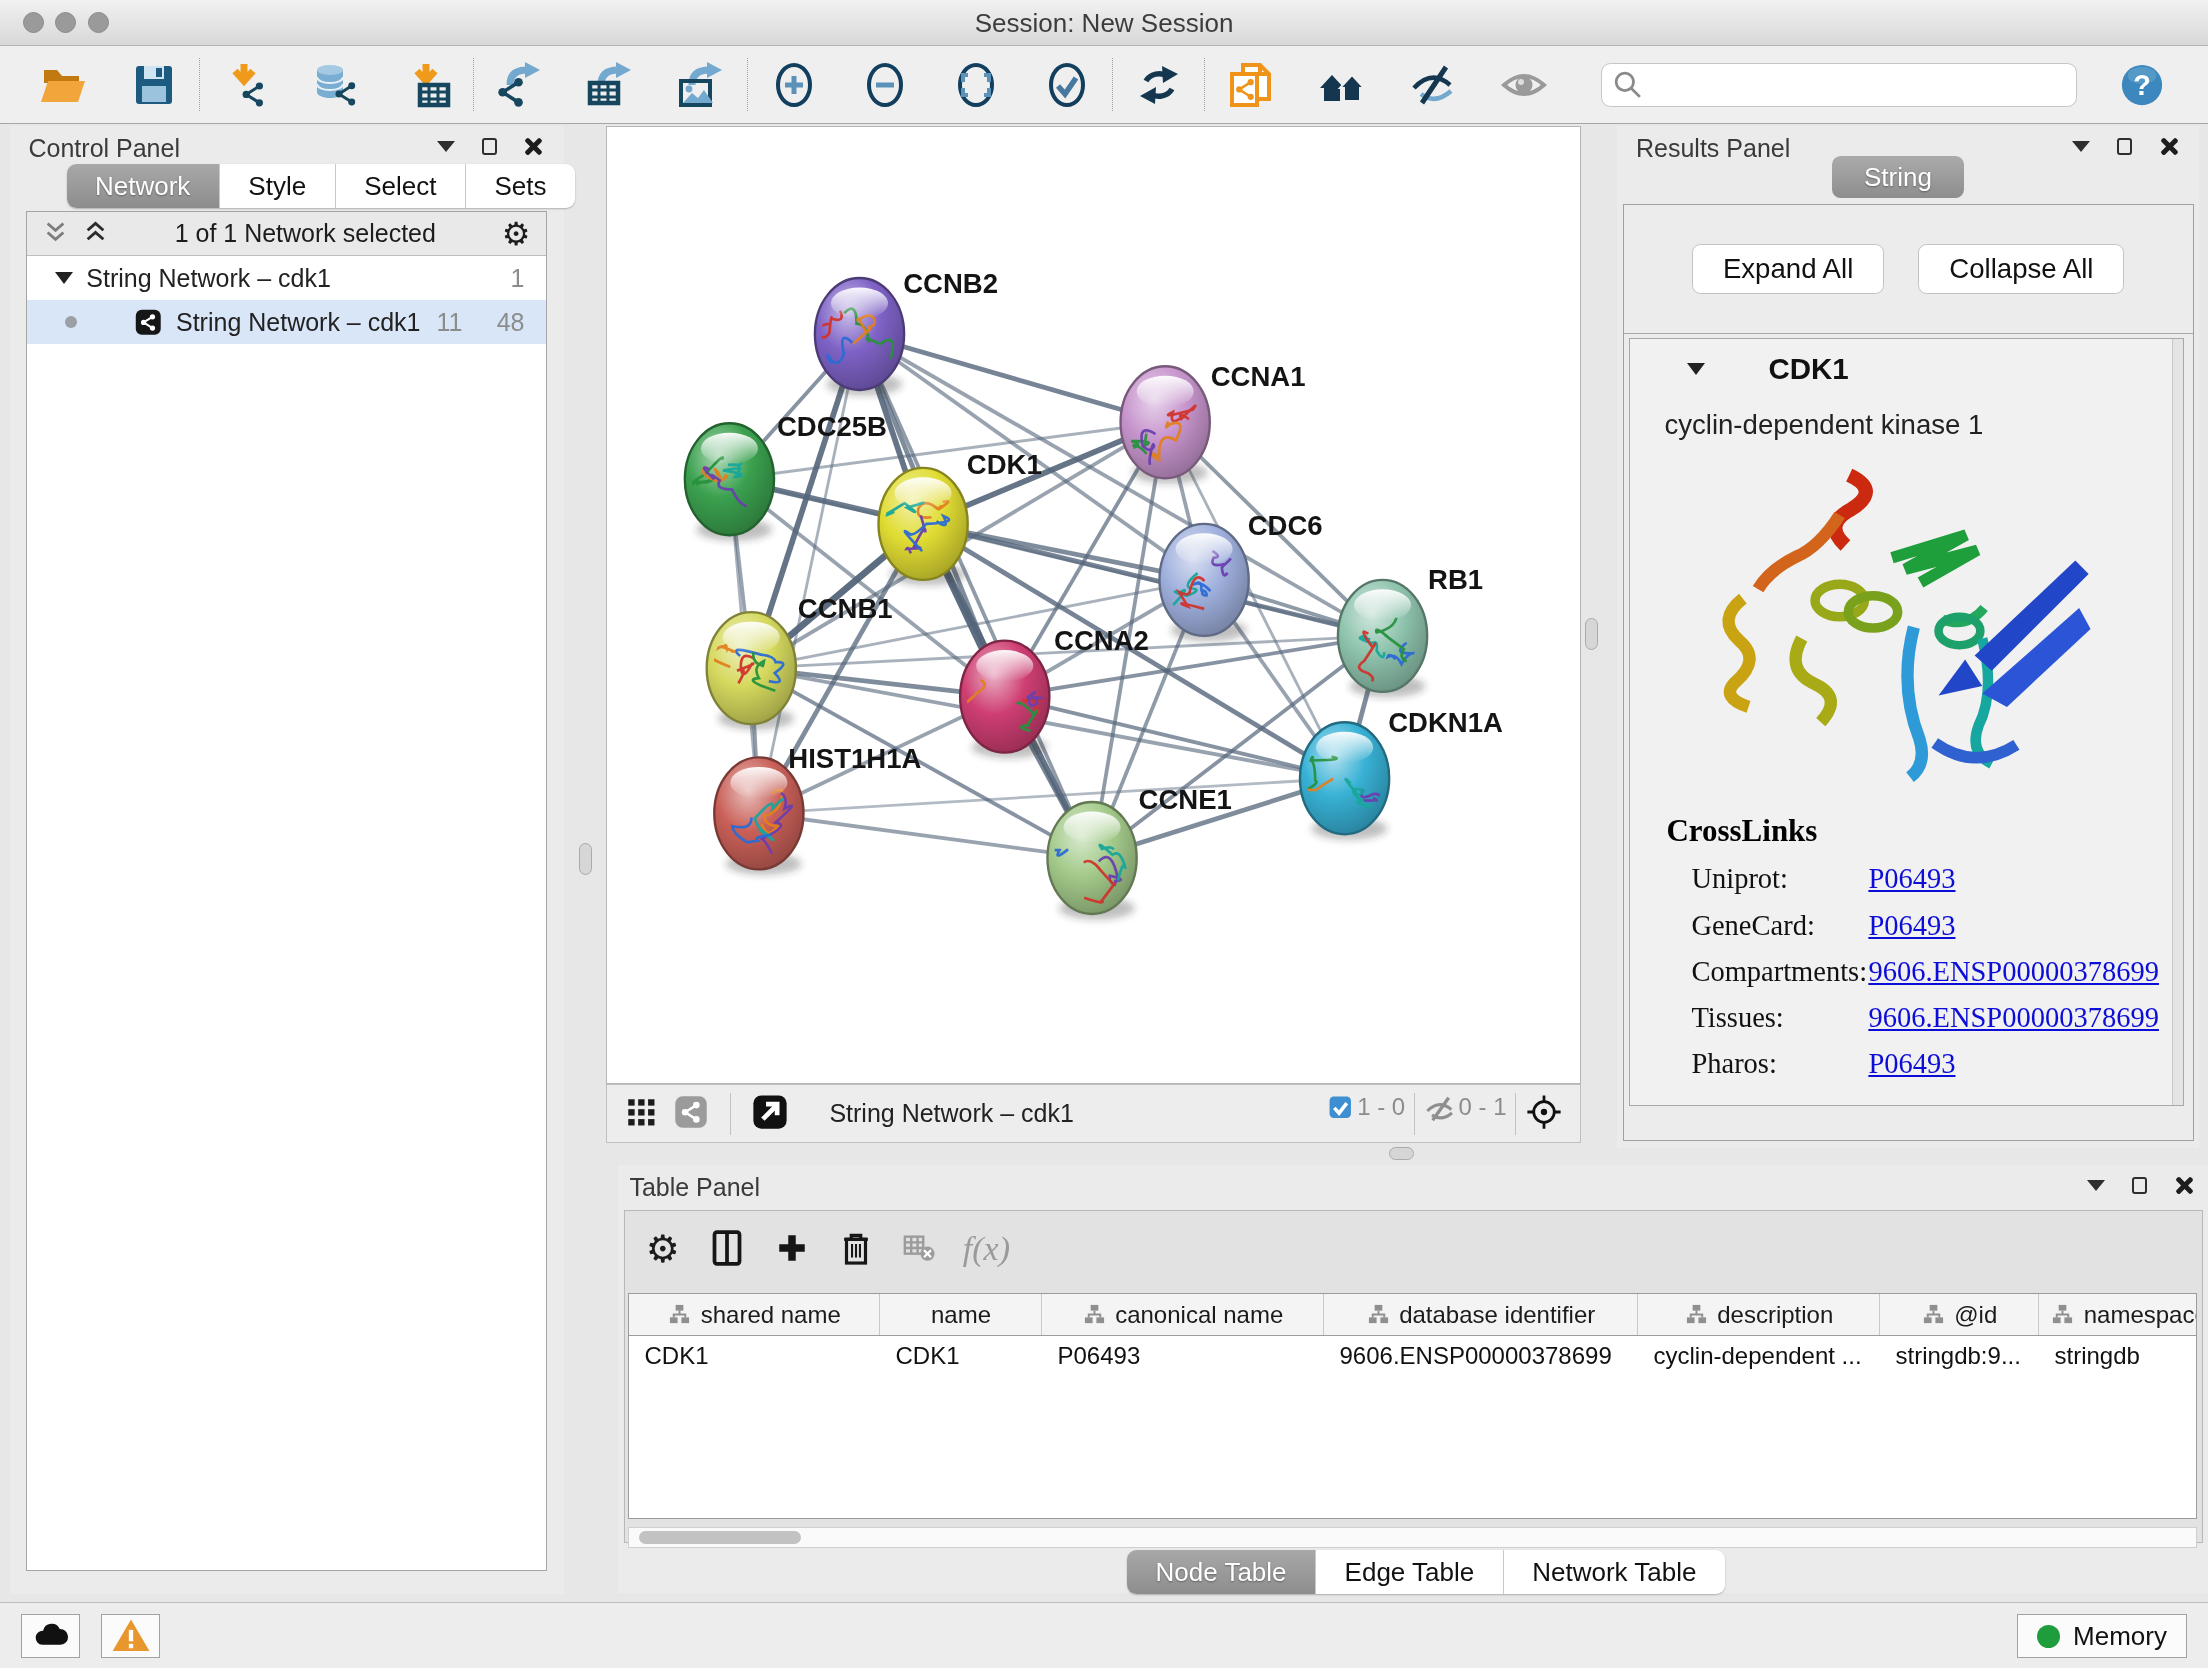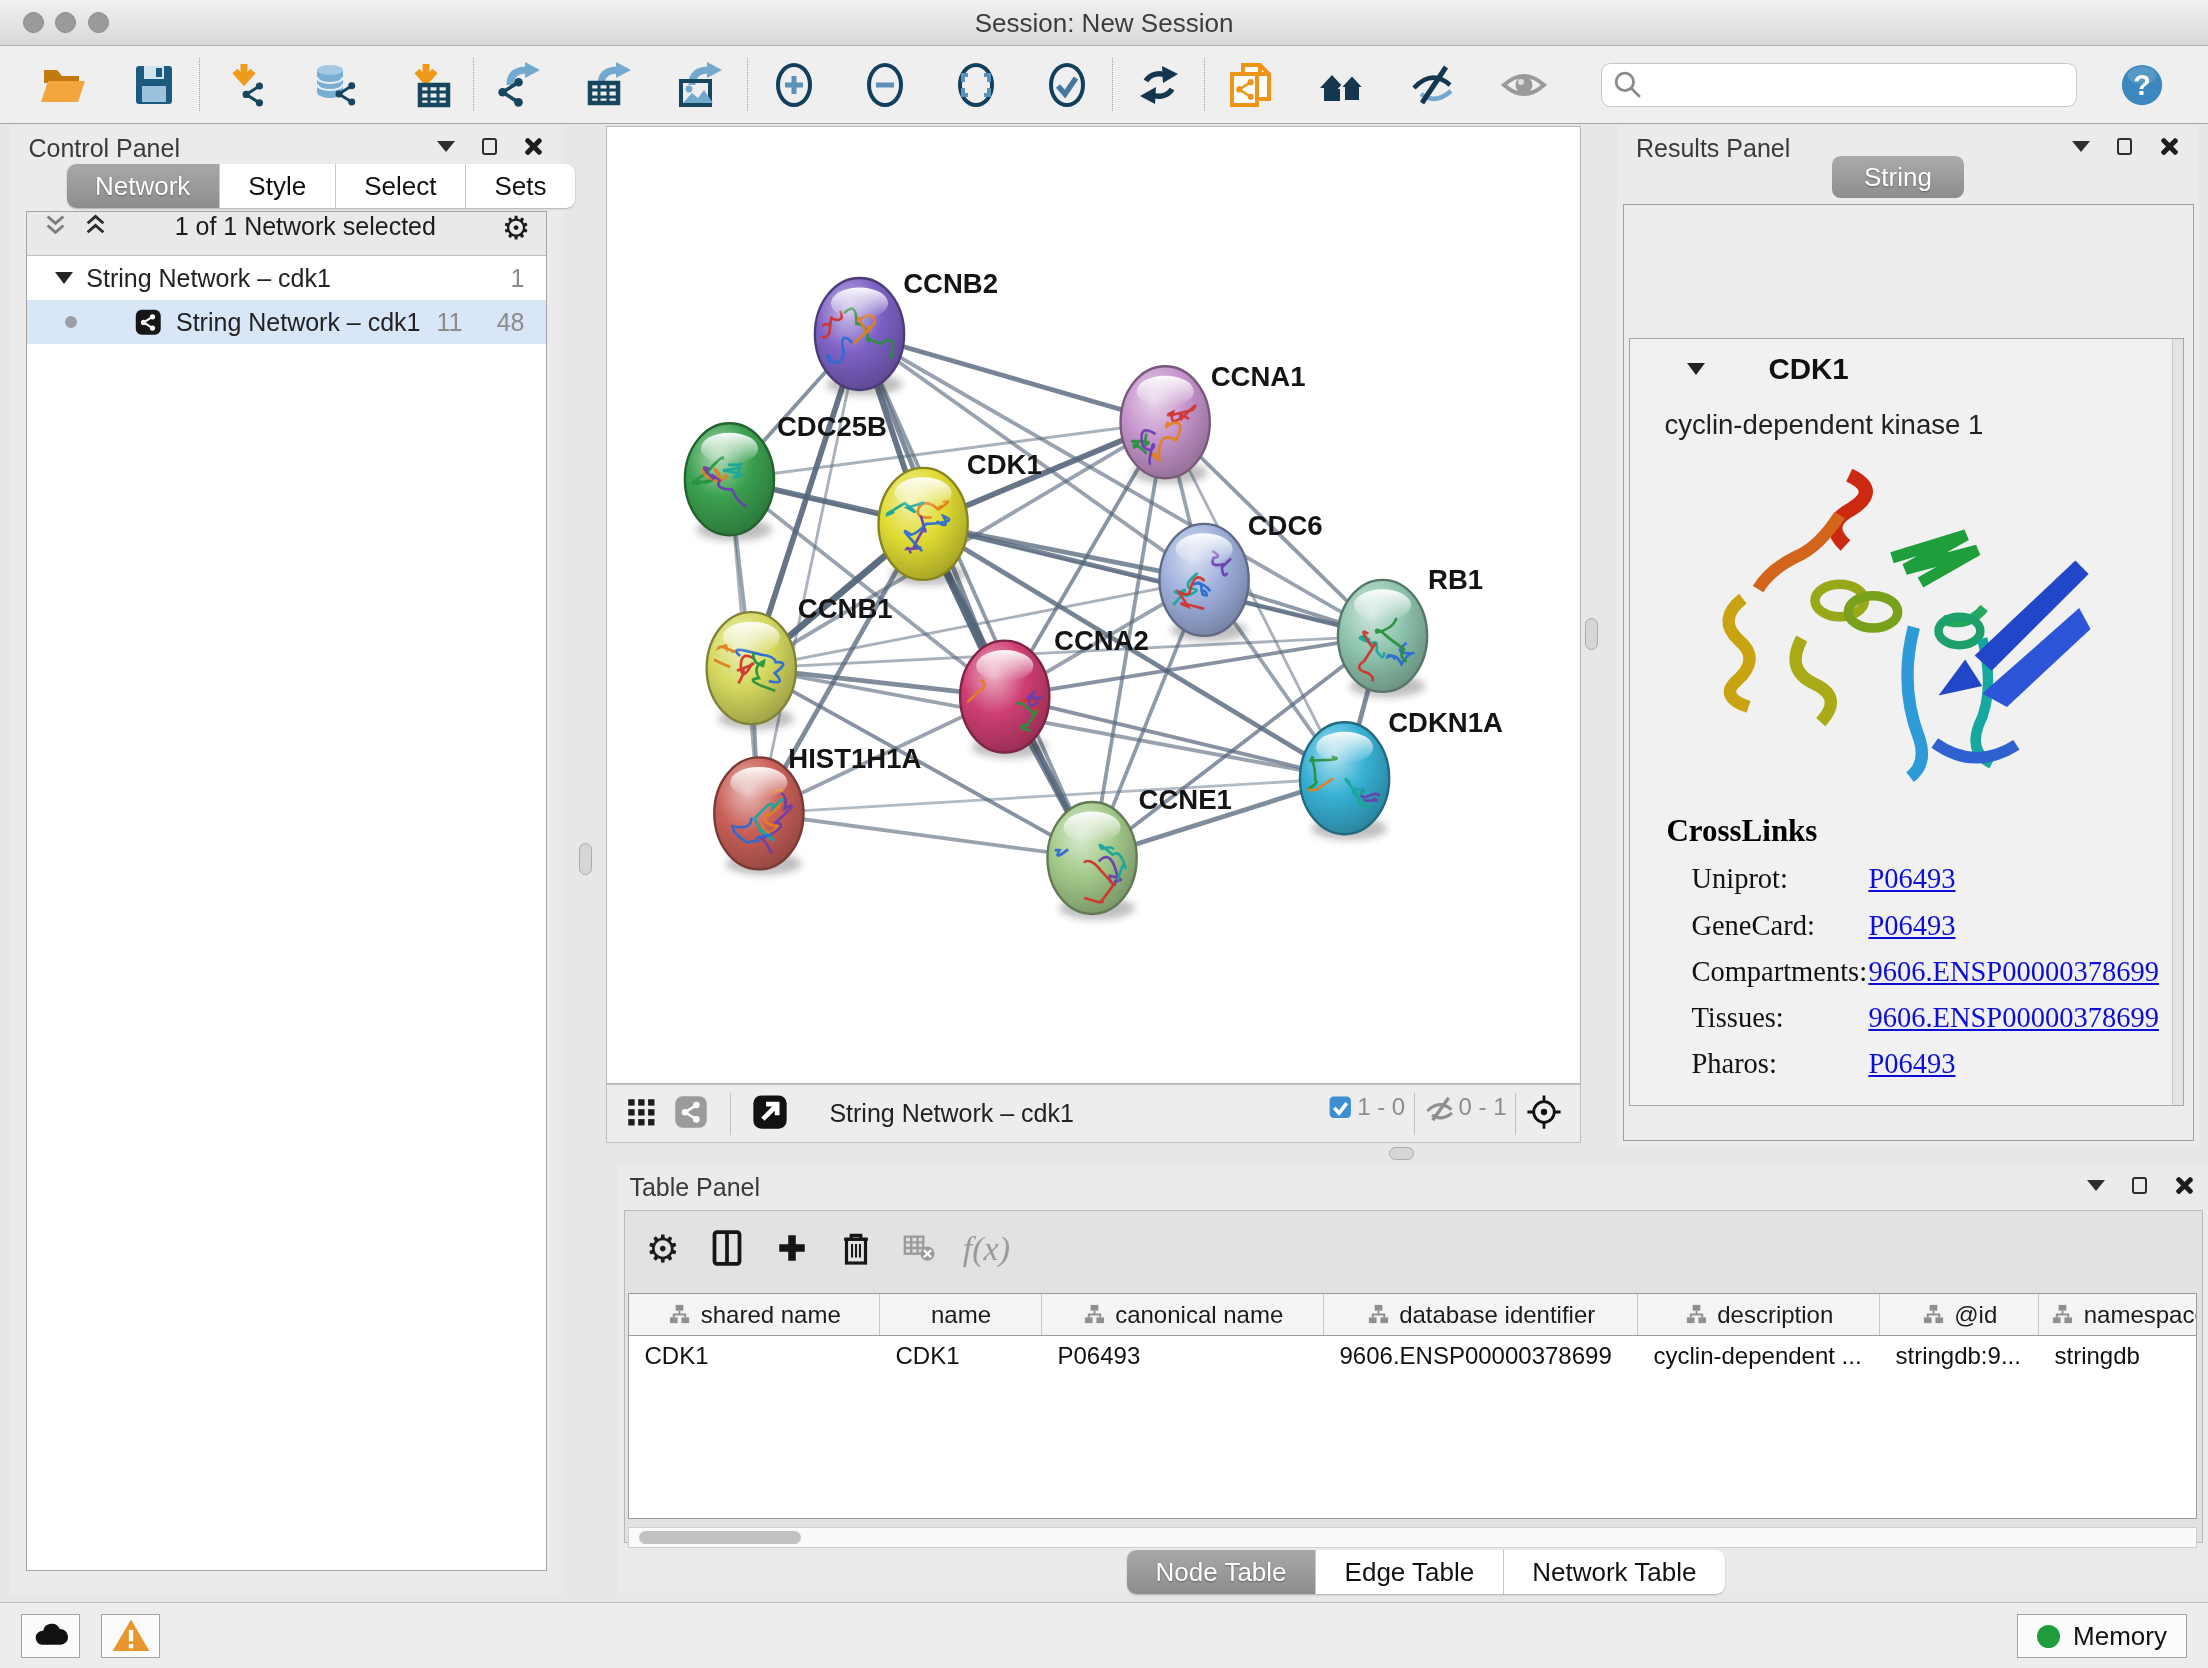--- a/index.html
+++ b/index.html
@@ -32,21 +32,21 @@
   .wc .closex::before { transform:rotate(45deg); }
   .wc .closex::after { transform:rotate(-45deg); }
 
   
   #control-panel { left:9.5px; top:126px; width:554px; height:1468px; background:#ebebeb; }
   #cp-tabs { position:absolute; left:57px; top:38px; display:flex; border-radius:9.5px; overflow:hidden; box-shadow:0 1px 1.9px rgba(0,0,0,.25); }
   .seg-tab { padding:6.7px 28.5px; font-size:26px; background:#fff; border-right:1px solid #c9c9c9; color:#111; }
   .seg-tab:last-child { border-right:none; }
   .seg-tab.sel { background:linear-gradient(#a8a8a8,#8d8d8d); color:#fff; text-shadow:0 1px 1.9px rgba(0,0,0,.35); }
   #cp-box { position:absolute; left:16px; top:85px; width:521px; height:1360px; border:1px solid #a5a5a5; background:#fff; }
-  #cp-box-header { height:44px; background:#e9e9e9; border-bottom:1px solid #bdbdbd; display:flex; padding:0 15px; }
+  #cp-box-header { height:44px; background:#e9e9e9; border-bottom:1px solid #bdbdbd; display:flex; align-items:center; padding:0 15px; }
   #cp-box-header .hdr-label { flex:1; text-align:center; font-size:25px; color:#1c1c1c; }
   .gear-glyph { font-size:32px; color:#1c1c1c; line-height:1; }
   .cp-row { display:flex; align-items:center; height:44px; padding:0 21px 0 28.5px; font-size:25px; gap:13.3px; }
   .cp-row .count { color:#8c8c8c; }
   .cp-row.selected { background:#d9e6f8; }
   .tri-down { width:0; height:0; border-left:9.5px solid transparent; border-right:9.5px solid transparent; border-top:12.4px solid #222; }
   .gray-dot { width:12.4px; height:12.4px; border-radius:50%; background:#9aa0a6; }
 
   
   #network-view { left:606px; top:126px; width:975px; height:958px; background:#fff; border:1px solid #b5b5b5; }
@@ -685,20 +685,24 @@
 
 <div id="results-panel" class="abs">
   <div class="dock-title">Results Panel</div>
   <div class="wc" style="right:21px; top:11.4px">
     <span class="caret"></span>
     <span class="floatbox"></span>
     <span class="closex"></span>
   </div>
   <div id="string-tab">String</div>
   <div id="rp-box">
+    <div id="rp-buttons">
+      <button class="rp-btn">Expand All</button>
+      <button class="rp-btn">Collapse All</button>
+    </div>
     <div id="gene-card">
       <div id="gene-card-header">
         <span class="tri-down"></span>
         <span id="gene-name">CDK1</span>
       </div>
       <div id="gene-desc">cyclin-dependent kinase 1</div>
       <div id="protein-img">
         <svg width="409" height="342" viewBox="0 0 430 360">
           <path d="M160 18 q34 16 2 36 q-30 16 -6 38" stroke="#cc2a10" stroke-width="15" fill="none"></path>
           <path d="M150 60 q-22 34 -46 44 q-28 14 -40 34" stroke="#d2641c" stroke-width="13" fill="none"></path>

